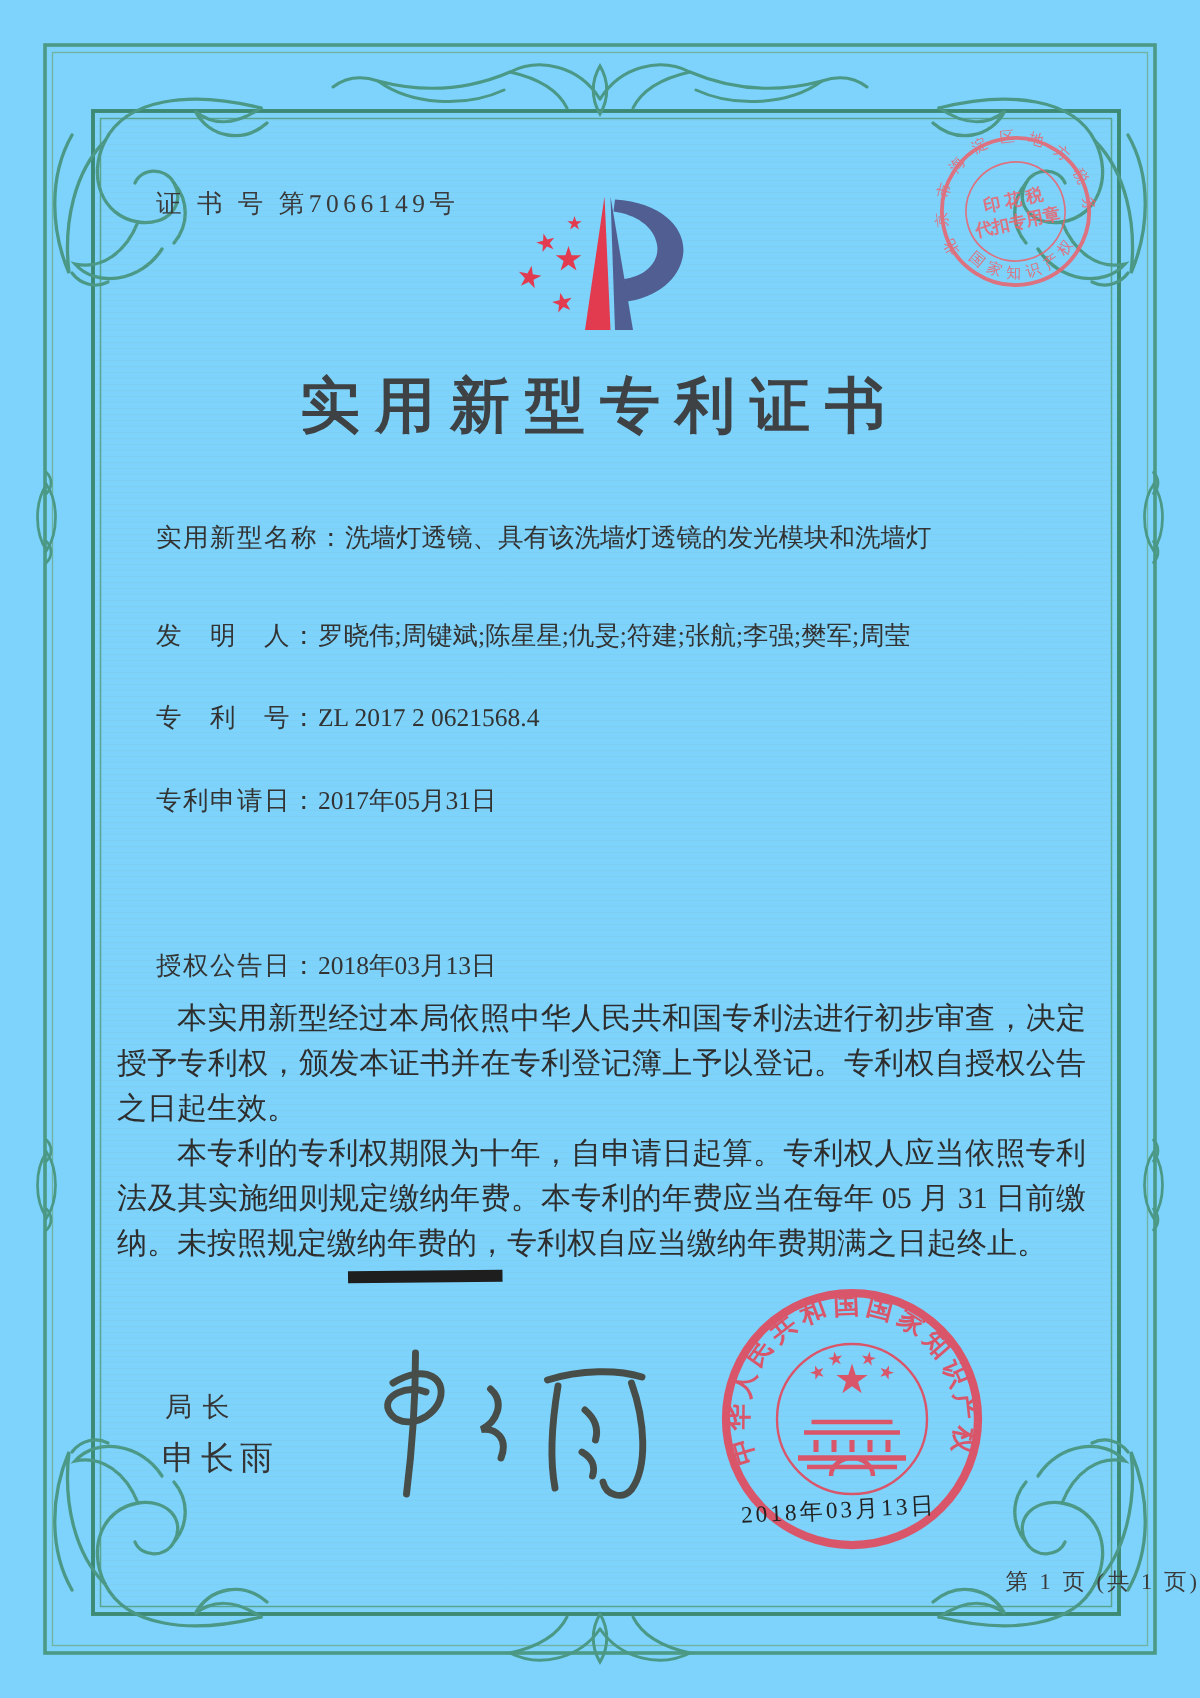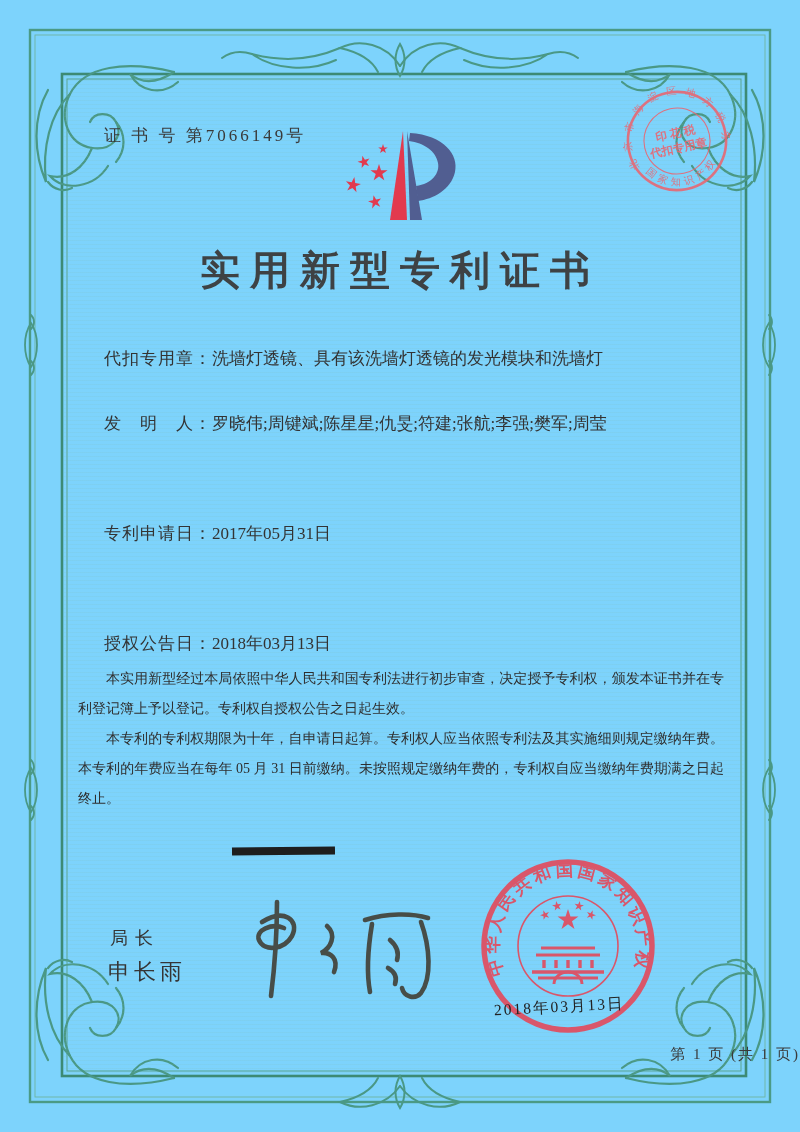--- a/index.html
+++ b/index.html
@@ -21,21 +21,21 @@
   .title{
     position:absolute;left:0;top:243px;width:100%;text-align:center;
     font-size:40px;font-weight:600;letter-spacing:10px;color:#3e4244;
   }
   .tax-stamp{position:absolute;left:620px;top:84px;width:114px;height:114px;opacity:.88;}
   .field{position:absolute;left:104px;width:620px;font-size:17px;line-height:24px;color:#333;}
   .field .lbl{letter-spacing:1px;}
   .f0{top:347px}.f1{top:412px}.f2{top:467px}.f3{top:522px}.f4{top:577px}.f5{top:632px}
   .paras{
     position:absolute;left:78px;top:664px;width:646px;
-    font-size:14px;line-height:30px;text-align:justify;color:#2e2e2e;
+    font-size:20px;line-height:30px;text-align:justify;color:#2e2e2e;
   }
   .paras p{margin:0;text-indent:2em;}
   .redact-bar{position:absolute;left:232px;top:847px;width:103px;height:8px;background:#1e1e1e;transform:rotate(-.6deg);}
   .sig-title{position:absolute;left:110px;top:926px;font-size:18px;letter-spacing:7px;color:#353535;}
   .sig-name{position:absolute;left:108px;top:957px;font-size:22px;letter-spacing:4px;color:#353535;}
   .sig-svg{position:absolute;left:232px;top:892px;width:200px;height:112px;}
   .seal-svg{position:absolute;left:480px;top:858px;width:176px;height:176px;opacity:.9;}
   .seal-date{
     position:absolute;left:494px;top:996px;width:160px;font-size:15.5px;letter-spacing:2px;
     color:#222;transform:rotate(-3deg);z-index:4;
@@ -129,22 +129,23 @@
           <textPath href="#taxTop" startOffset="0" textLength="192" lengthAdjust="spacing">北京市海淀区地方税务局</textPath>
         </text>
         <text font-size="10" font-family="'Liberation Serif',serif">
           <textPath href="#taxBot" startOffset="0" textLength="95" lengthAdjust="spacing">国家知识产权局</textPath>
         </text>
         <text x="0" y="-4" text-anchor="middle" font-size="11.5" font-weight="bold">印 花 税</text>
         <text x="0" y="11" text-anchor="middle" font-size="11.5" font-weight="bold">代扣专用章</text>
       </g>
     </svg>
 
-    <div class="field f0"><span class="lbl">代扣专用章：</span><span>洗墙灯透镜、具有该洗墙灯透镜的发光模块和洗墙灯</span></div>
+    <div class="field f0"><span class="lbl">实用新型名称：</span><span>洗墙灯透镜、具有该洗墙灯透镜的发光模块和洗墙灯</span></div>
     <div class="field f1"><span class="lbl">发　明　人：</span><span>罗晓伟;周键斌;陈星星;仇旻;符建;张航;李强;樊军;周莹</span></div>
+    <div class="field f2"><span class="lbl">专　利　号：</span><span>ZL 2017 2 0621568.4</span></div>
     <div class="field f3"><span class="lbl">专利申请日：</span><span>2017年05月31日</span></div>
     <div class="field f5"><span class="lbl">授权公告日：</span><span>2018年03月13日</span></div>
 
     <div class="paras">
       <p>本实用新型经过本局依照中华人民共和国专利法进行初步审查，决定授予专利权，颁发本证书并在专利登记簿上予以登记。专利权自授权公告之日起生效。</p>
       <p>本专利的专利权期限为十年，自申请日起算。专利权人应当依照专利法及其实施细则规定缴纳年费。本专利的年费应当在每年 05 月 31 日前缴纳。未按照规定缴纳年费的，专利权自应当缴纳年费期满之日起终止。</p>
     </div>
 
     <div class="redact-bar"></div>
 

